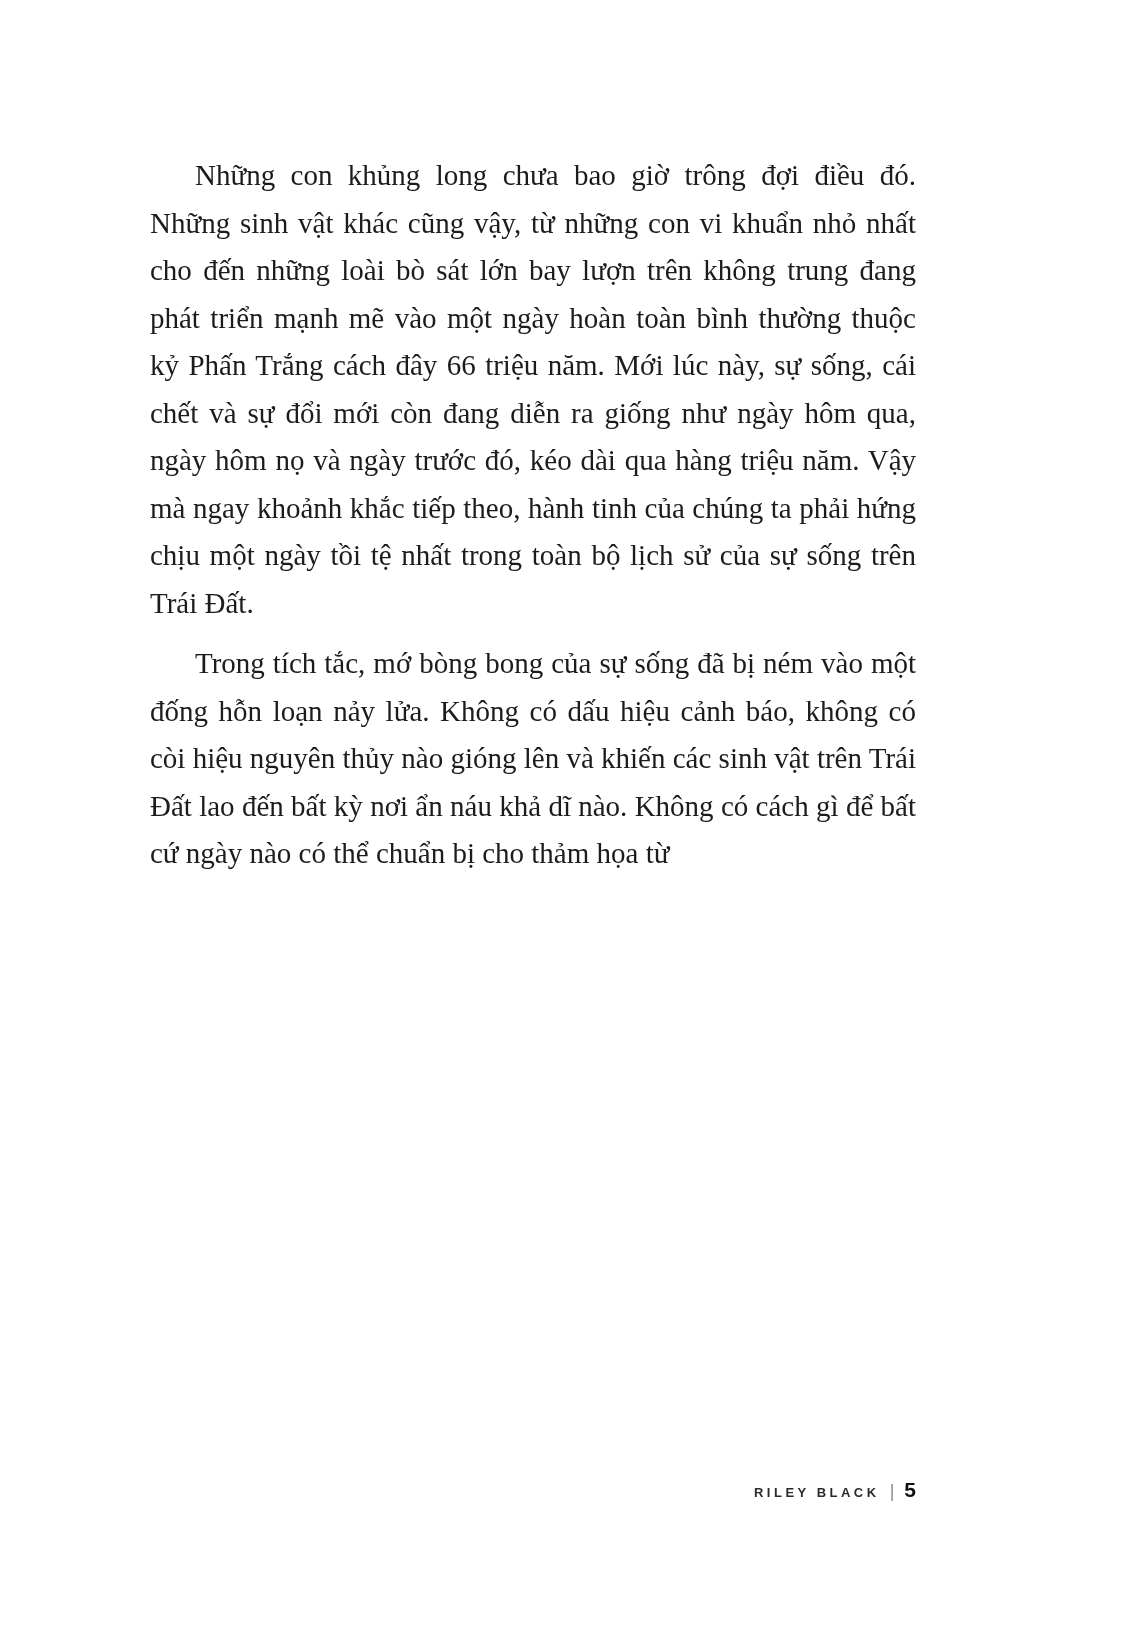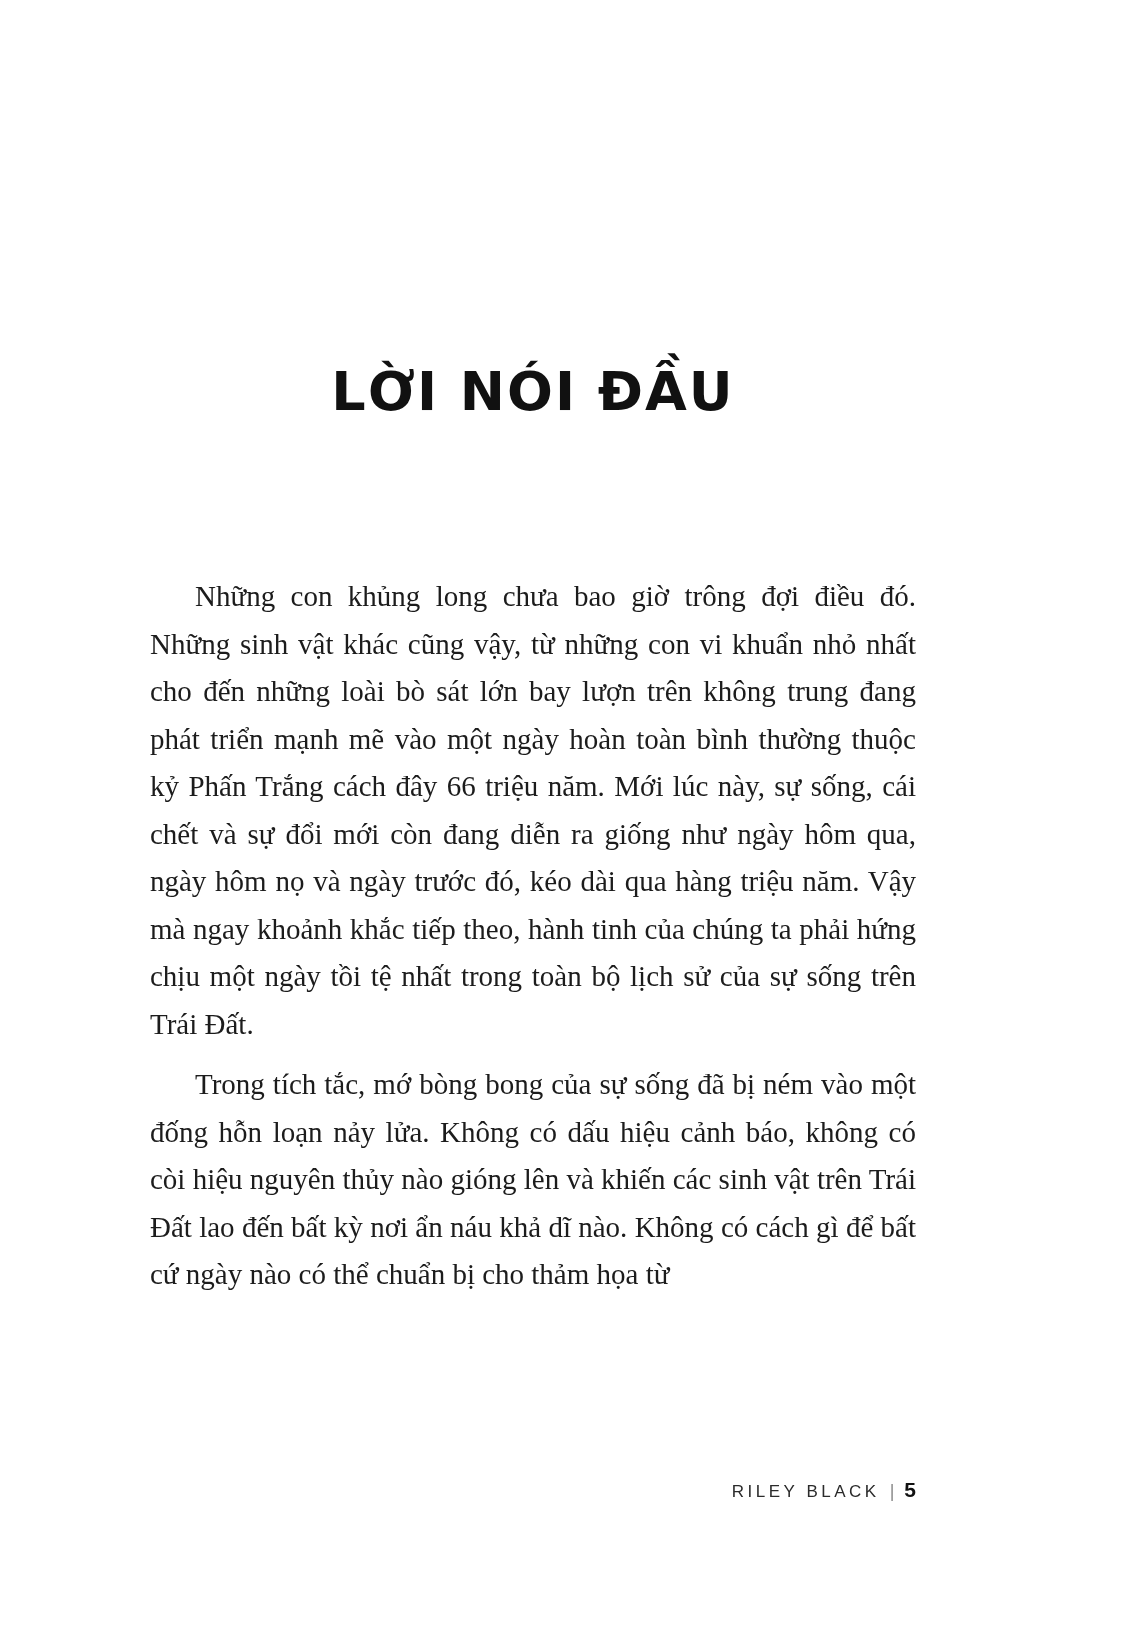--- a/index.html
+++ b/index.html
@@ -44,43 +44,42 @@
     position: absolute;
     top: 1478px;
     right: 210px;
     display: flex;
     align-items: baseline;
     gap: 10px;
     font-family: "Liberation Sans", sans-serif;
     color: #2b2b2b;
   }
   .footer-author {
-    font-size: 17px;
-    font-weight: 400;
+    font-size: 13px;
+    font-weight: 700;
     letter-spacing: 3.5px;
     margin-left: 44px;
   }
   .footer-separator {
     font-size: 18px;
     font-weight: 400;
     color: #8a8a8a;
   }
   .footer-page-number {
     font-size: 21px;
     font-weight: 700;
     color: #111111;
   }
 </style>
 </head>
 <body>
 
 <div class="page">
   <div class="content-column">
 
-    <h1 class="chapter-title">LỜI NÓI ĐẦU</h1>
 
     <div class="body-text">
       <p>Những con khủng long chưa bao giờ trông đợi điều đó. Những sinh vật khác cũng vậy, từ những con vi khuẩn nhỏ nhất cho đến những loài bò sát lớn bay lượn trên không trung đang phát triển mạnh mẽ vào một ngày hoàn toàn bình thường thuộc kỷ Phấn Trắng cách đây 66 triệu năm. Mới lúc này, sự sống, cái chết và sự đổi mới còn đang diễn ra giống như ngày hôm qua, ngày hôm nọ và ngày trước đó, kéo dài qua hàng triệu năm. Vậy mà ngay khoảnh khắc tiếp theo, hành tinh của chúng ta phải hứng chịu một ngày tồi tệ nhất trong toàn bộ lịch sử của sự sống trên Trái Đất.</p>
       <p>Trong tích tắc, mớ bòng bong của sự sống đã bị ném vào một đống hỗn loạn nảy lửa. Không có dấu hiệu cảnh báo, không có còi hiệu nguyên thủy nào gióng lên và khiến các sinh vật trên Trái Đất lao đến bất kỳ nơi ẩn náu khả dĩ nào. Không có cách gì để bất cứ ngày nào có thể chuẩn bị cho thảm họa từ</p>
     </div>
 
   </div>
 
   <div class="page-footer">
     <span class="footer-author">RILEY BLACK</span>

